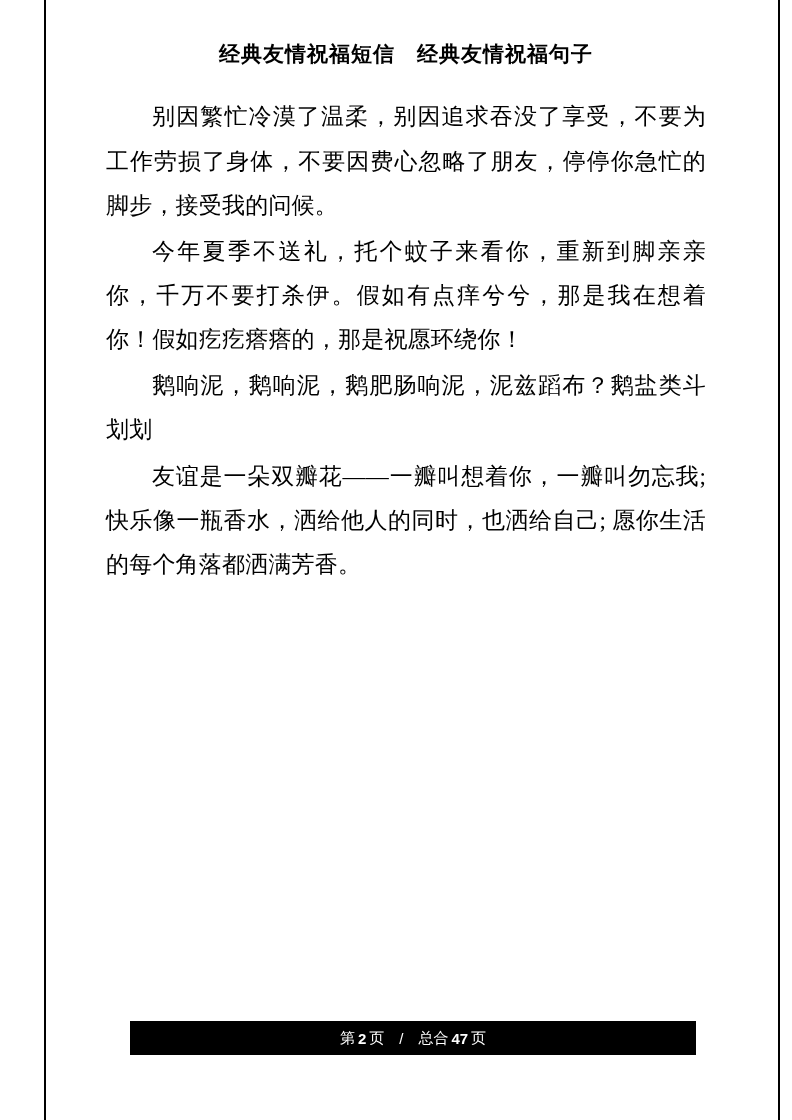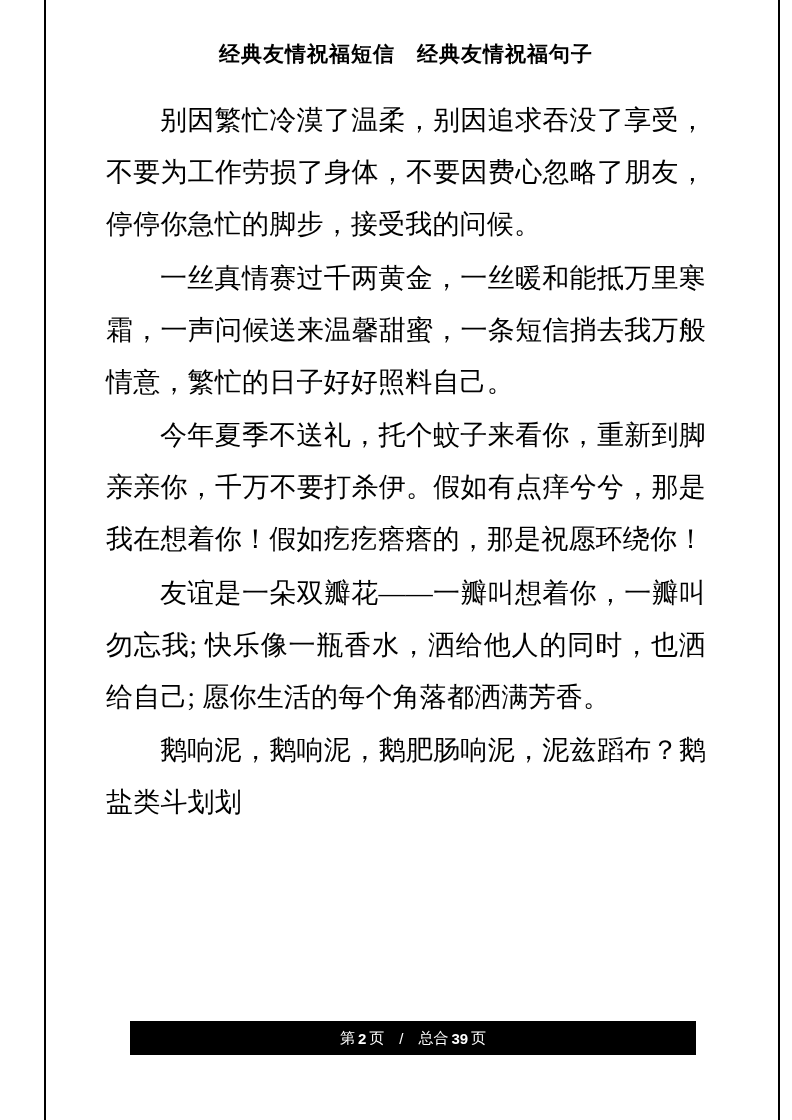--- a/index.html
+++ b/index.html
@@ -47,21 +47,21 @@
   }
   .doc-title {
     text-align: center;
     font-size: 21px;
     font-weight: bold;
     letter-spacing: 1px;
     margin: 0 0 26px 0;
     line-height: 1.4;
   }
   .para {
-    font-size: 27px;
+    font-size: 23px;
     line-height: 1.92;
     text-align: justify;
     text-justify: inter-ideograph;
     text-indent: 2em;
     margin: 0 0 2px 0;
     letter-spacing: 0.2px;
   }
   .footer-bar {
     position: absolute;
     left: 114px;
@@ -92,29 +92,28 @@
 
 <div class="page">
 
   <div class="border-left"></div>
   <div class="border-right"></div>
 
   <div class="content">
     <h1 class="doc-title">经典友情祝福短信　经典友情祝福句子</h1>
 
     <p class="para">别因繁忙冷漠了温柔，别因追求吞没了享受，不要为工作劳损了身体，不要因费心忽略了朋友，停停你急忙的脚步，接受我的问候。</p>
-    <p class="para">一丝真情赛过千两黄金，一丝暖和能抵万里寒霜，一声问候送来温馨甜蜜，一条短信捎去我万般情意，繁忙的日子好好照料自己。</p>
     <p class="para">今年夏季不送礼，托个蚊子来看你，重新到脚亲亲你，千万不要打杀伊。假如有点痒兮兮，那是我在想着你！假如疙疙瘩瘩的，那是祝愿环绕你！</p>
+    <p class="para">鹅响泥，鹅响泥，鹅肥肠响泥，泥兹蹈布？鹅盐类斗划划</p>
     <p class="para">友谊是一朵双瓣花——一瓣叫想着你，一瓣叫勿忘我; 快乐像一瓶香水，洒给他人的同时，也洒给自己; 愿你生活的每个角落都洒满芳香。</p>
-    <p class="para">鹅响泥，鹅响泥，鹅肥肠响泥，泥兹蹈布？鹅盐类斗划划</p>
   </div>
 
   <div class="footer-bar">
     <span class="flabel">第</span>
     <span class="fnum">2</span>
     <span class="flabel">页</span>
     <span class="fsep">/</span>
     <span class="flabel">总合</span>
-    <span class="fnum">39</span>
+    <span class="fnum">47</span>
     <span class="flabel">页</span>
   </div>
 
 </div>
 
 </body></html>

